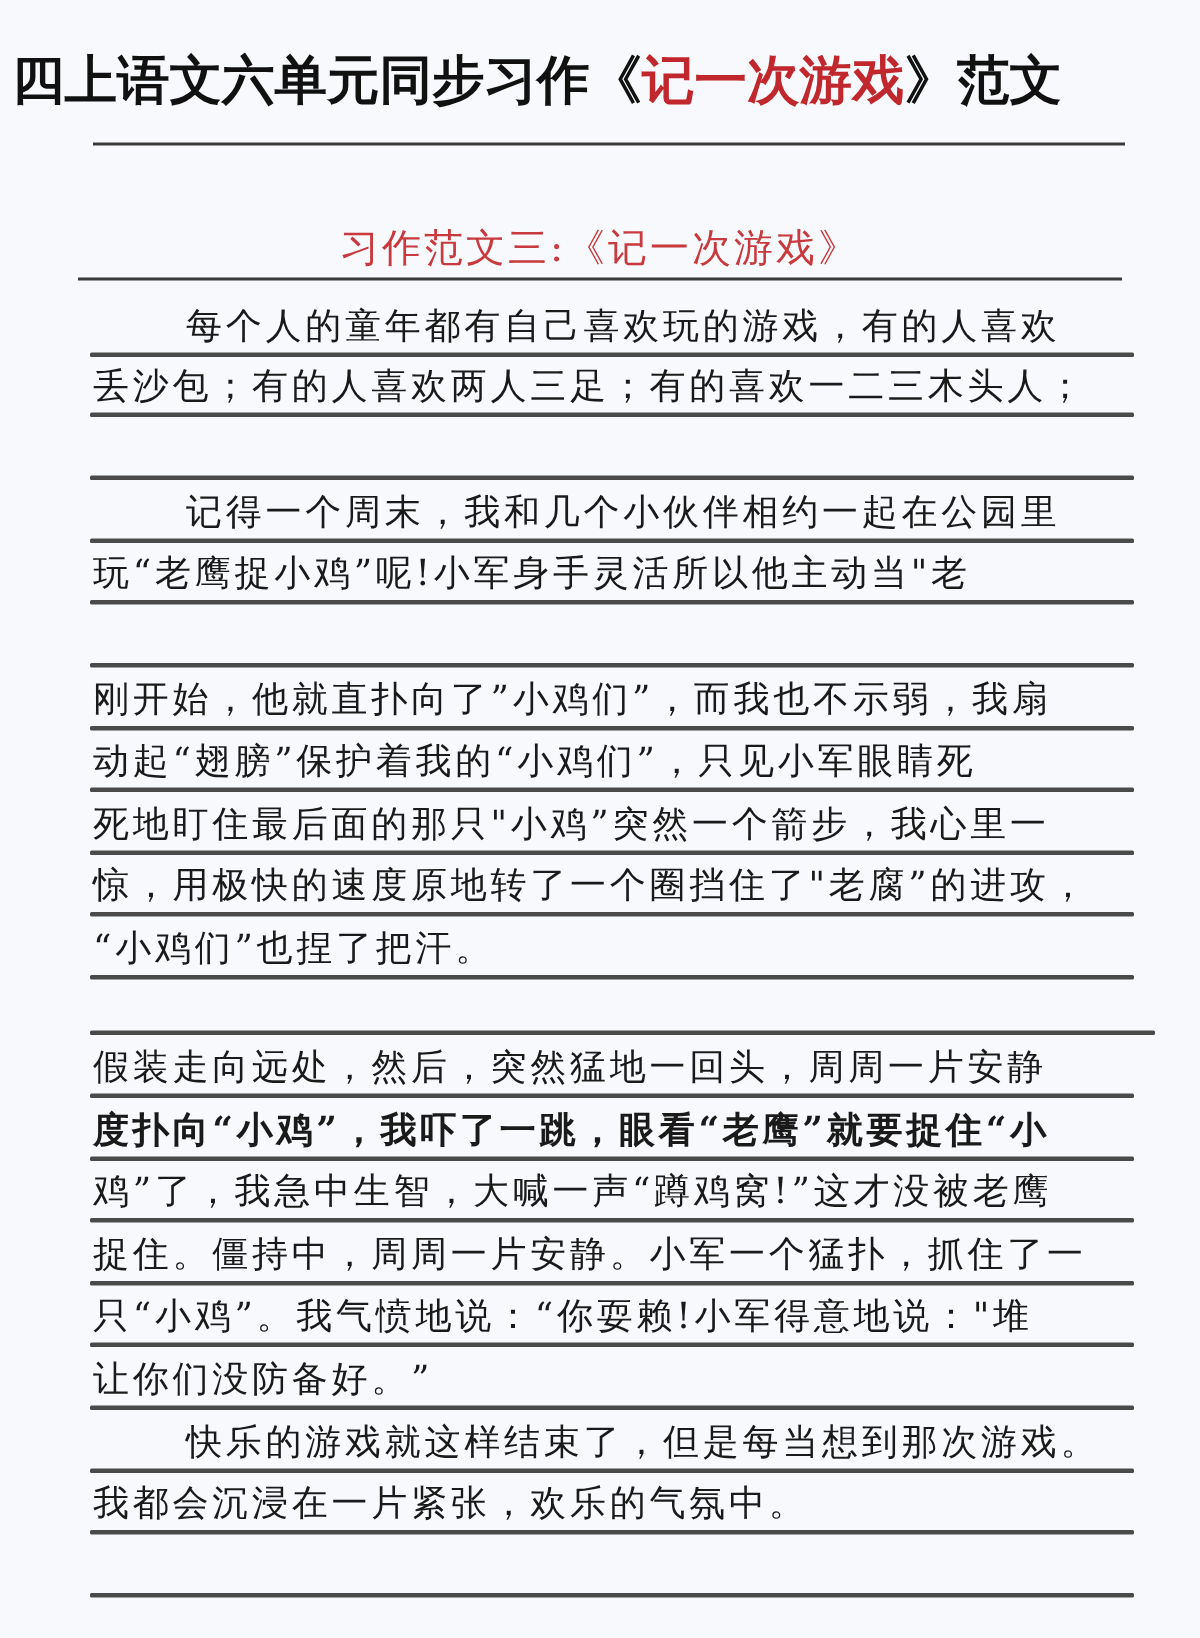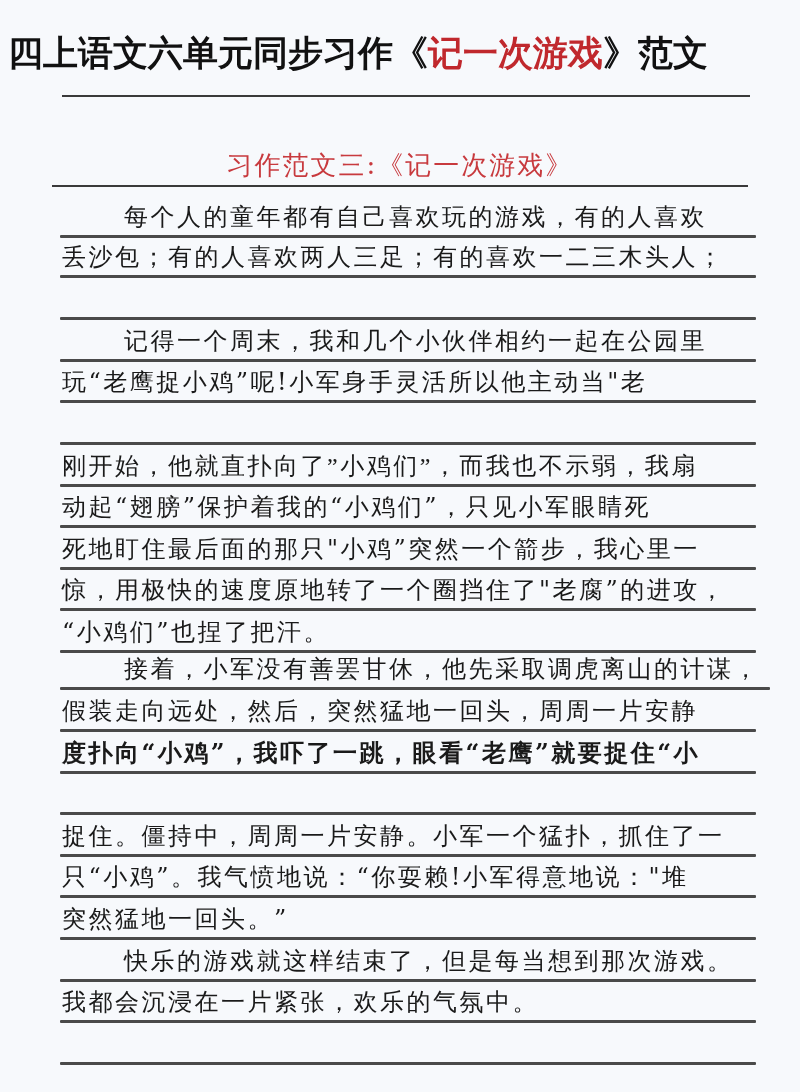--- a/index.html
+++ b/index.html
@@ -72,65 +72,65 @@
       <span class="txt indent">记得一个周末，我和几个小伙伴相约一起在公园里</span>
       <div class="rule" style="width: 100%;"></div>
     </div>
     <div class="row" style="top: 363px; width: 696px;">
       <span class="txt">玩“老鹰捉小鸡”呢!小军身手灵活所以他主动当"老</span>
       <div class="rule" style="width: 100%;"></div>
     </div>
     <div class="row" style="top: 405px; width: 696px;">
       <div class="rule" style="width: 100%;"></div>
     </div>
-    <div class="row" style="top: 447px; width: 696px; font-family: Liberation Serif, serif;">
+    <div class="row" style="top: 447px; width: 696px;">
       <span class="txt">刚开始，他就直扑向了”小鸡们”，而我也不示弱，我扇</span>
       <div class="rule" style="width: 100%;"></div>
     </div>
     <div class="row" style="top: 488px; width: 696px;">
       <span class="txt">动起“翅膀”保护着我的“小鸡们”，只见小军眼睛死</span>
       <div class="rule" style="width: 100%;"></div>
     </div>
     <div class="row" style="top: 530px; width: 696px;">
       <span class="txt">死地盯住最后面的那只"小鸡”突然一个箭步，我心里一</span>
       <div class="rule" style="width: 100%;"></div>
     </div>
     <div class="row" style="top: 571px; width: 696px;">
       <span class="txt">惊，用极快的速度原地转了一个圈挡住了"老腐”的进攻，</span>
       <div class="rule" style="width: 100%;"></div>
     </div>
     <div class="row" style="top: 613px; width: 696px;">
       <span class="txt">“小鸡们”也捏了把汗。</span>
       <div class="rule" style="width: 100%;"></div>
     </div>
     <div class="row" style="top: 650px; width: 710px;">
-      <span class="txt indent">接着，小军没有善罢甘休，他先采取调虎离山的计谋，</span>
       <div class="rule" style="width: 100%;"></div>
     </div>
     <div class="row" style="top: 692px; width: 696px;">
       <span class="txt">假装走向远处，然后，突然猛地一回头，周周一片安静</span>
       <div class="rule" style="width: 100%;"></div>
     </div>
     <div class="row" style="top: 734px; width: 696px; font-weight: bold;">
       <span class="txt">度扑向“小鸡”，我吓了一跳，眼看“老鹰”就要捉住“小</span>
       <div class="rule" style="width: 100%;"></div>
     </div>
     <div class="row" style="top: 775px; width: 696px;">
+      <span class="txt">鸡”了，我急中生智，大喊一声“蹲鸡窝!”这才没被老鹰</span>
       <div class="rule" style="width: 100%;"></div>
     </div>
     <div class="row" style="top: 817px; width: 696px;">
       <span class="txt">捉住。僵持中，周周一片安静。小军一个猛扑，抓住了一</span>
       <div class="rule" style="width: 100%;"></div>
     </div>
     <div class="row" style="top: 858px; width: 696px;">
       <span class="txt">只“小鸡”。我气愤地说：“你耍赖!小军得意地说："堆</span>
       <div class="rule" style="width: 100%;"></div>
     </div>
     <div class="row" style="top: 900px; width: 696px;">
-      <span class="txt">突然猛地一回头。”</span>
+      <span class="txt">让你们没防备好。”</span>
       <div class="rule" style="width: 100%;"></div>
     </div>
     <div class="row" style="top: 942px; width: 696px;">
       <span class="txt indent">快乐的游戏就这样结束了，但是每当想到那次游戏。</span>
       <div class="rule" style="width: 100%;"></div>
     </div>
     <div class="row" style="top: 983px; width: 696px;">
       <span class="txt">我都会沉浸在一片紧张，欢乐的气氛中。</span>
       <div class="rule" style="width: 100%;"></div>
     </div>

